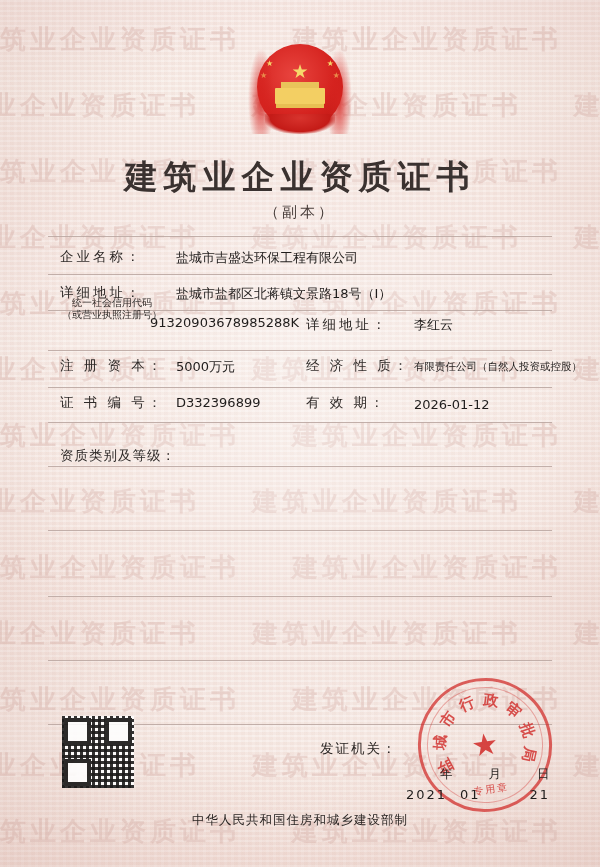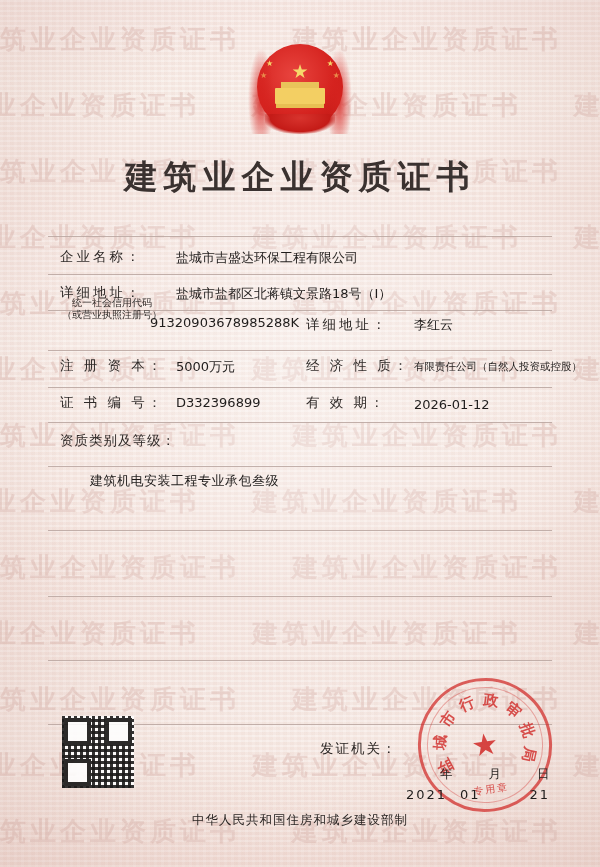--- a/index.html
+++ b/index.html
@@ -334,20 +334,21 @@
     <div class="star-s" style="left:12px; top:30px;">★</div>
     <div class="star-s" style="right:18px; top:18px;">★</div>
     <div class="star-s" style="right:12px; top:30px;">★</div>
     <div class="gate"></div>
     <div class="wheat-l"></div>
     <div class="wheat-r"></div>
     <div class="emblem-base"></div>
   </div>
 
   <div class="title">建筑业企业资质证书</div>
+  <div class="subtitle">（副本）</div>
 
   <div class="hline" style="top:236px;"></div>
   <div class="hline" style="top:274px;"></div>
   <div class="hline" style="top:310px;"></div>
   <div class="hline" style="top:350px;"></div>
   <div class="hline" style="top:387px;"></div>
   <div class="hline" style="top:422px;"></div>
   <div class="hline" style="top:466px;"></div>
   <div class="hline" style="top:530px;"></div>
   <div class="hline" style="top:596px;"></div>
@@ -369,22 +370,21 @@
   <div class="lbl" style="top:357px; left:60px; position:absolute;">注 册 资 本：</div>
   <div class="val" style="top:358px; left:176px; position:absolute;">5000万元</div>
   <div class="lbl" style="top:357px; left:306px; position:absolute;">经 济 性 质：</div>
   <div class="val" style="top:360px; left:414px; position:absolute; font-size:10.5px;">有限责任公司（自然人投资或控股）</div>
 
   <div class="lbl" style="top:394px; left:60px; position:absolute;">证 书 编 号：</div>
   <div class="val" style="top:395px; left:176px; position:absolute;">D332396899</div>
   <div class="lbl" style="top:394px; left:306px; position:absolute;">有 效 期：</div>
   <div class="val" style="top:397px; left:414px; position:absolute;">2026-01-12</div>
 
-  <div class="lbl" style="top:432px; left:60px; position:absolute; letter-spacing:1px;">资质类别及等级：</div>
-  <div class="qual-item" style="top:472px; left:90px;">建筑机电安装工程专业承包叁级</div>
+  <div class="lbl" style="top:447px; left:60px; position:absolute; letter-spacing:1px;">资质类别及等级：</div>
 
   <div class="qr">
       <div class="qr-b"></div>
     </div>
 
   <div class="seal">
     <div class="seal-ring"></div>
     <div class="seal-star">★</div>
     <div class="seal-chars" id="sealchars">
         <div class="seal-ch" style="transform: translate(-42.3px, 15.4px) rotate(-110deg);">盐</div>

